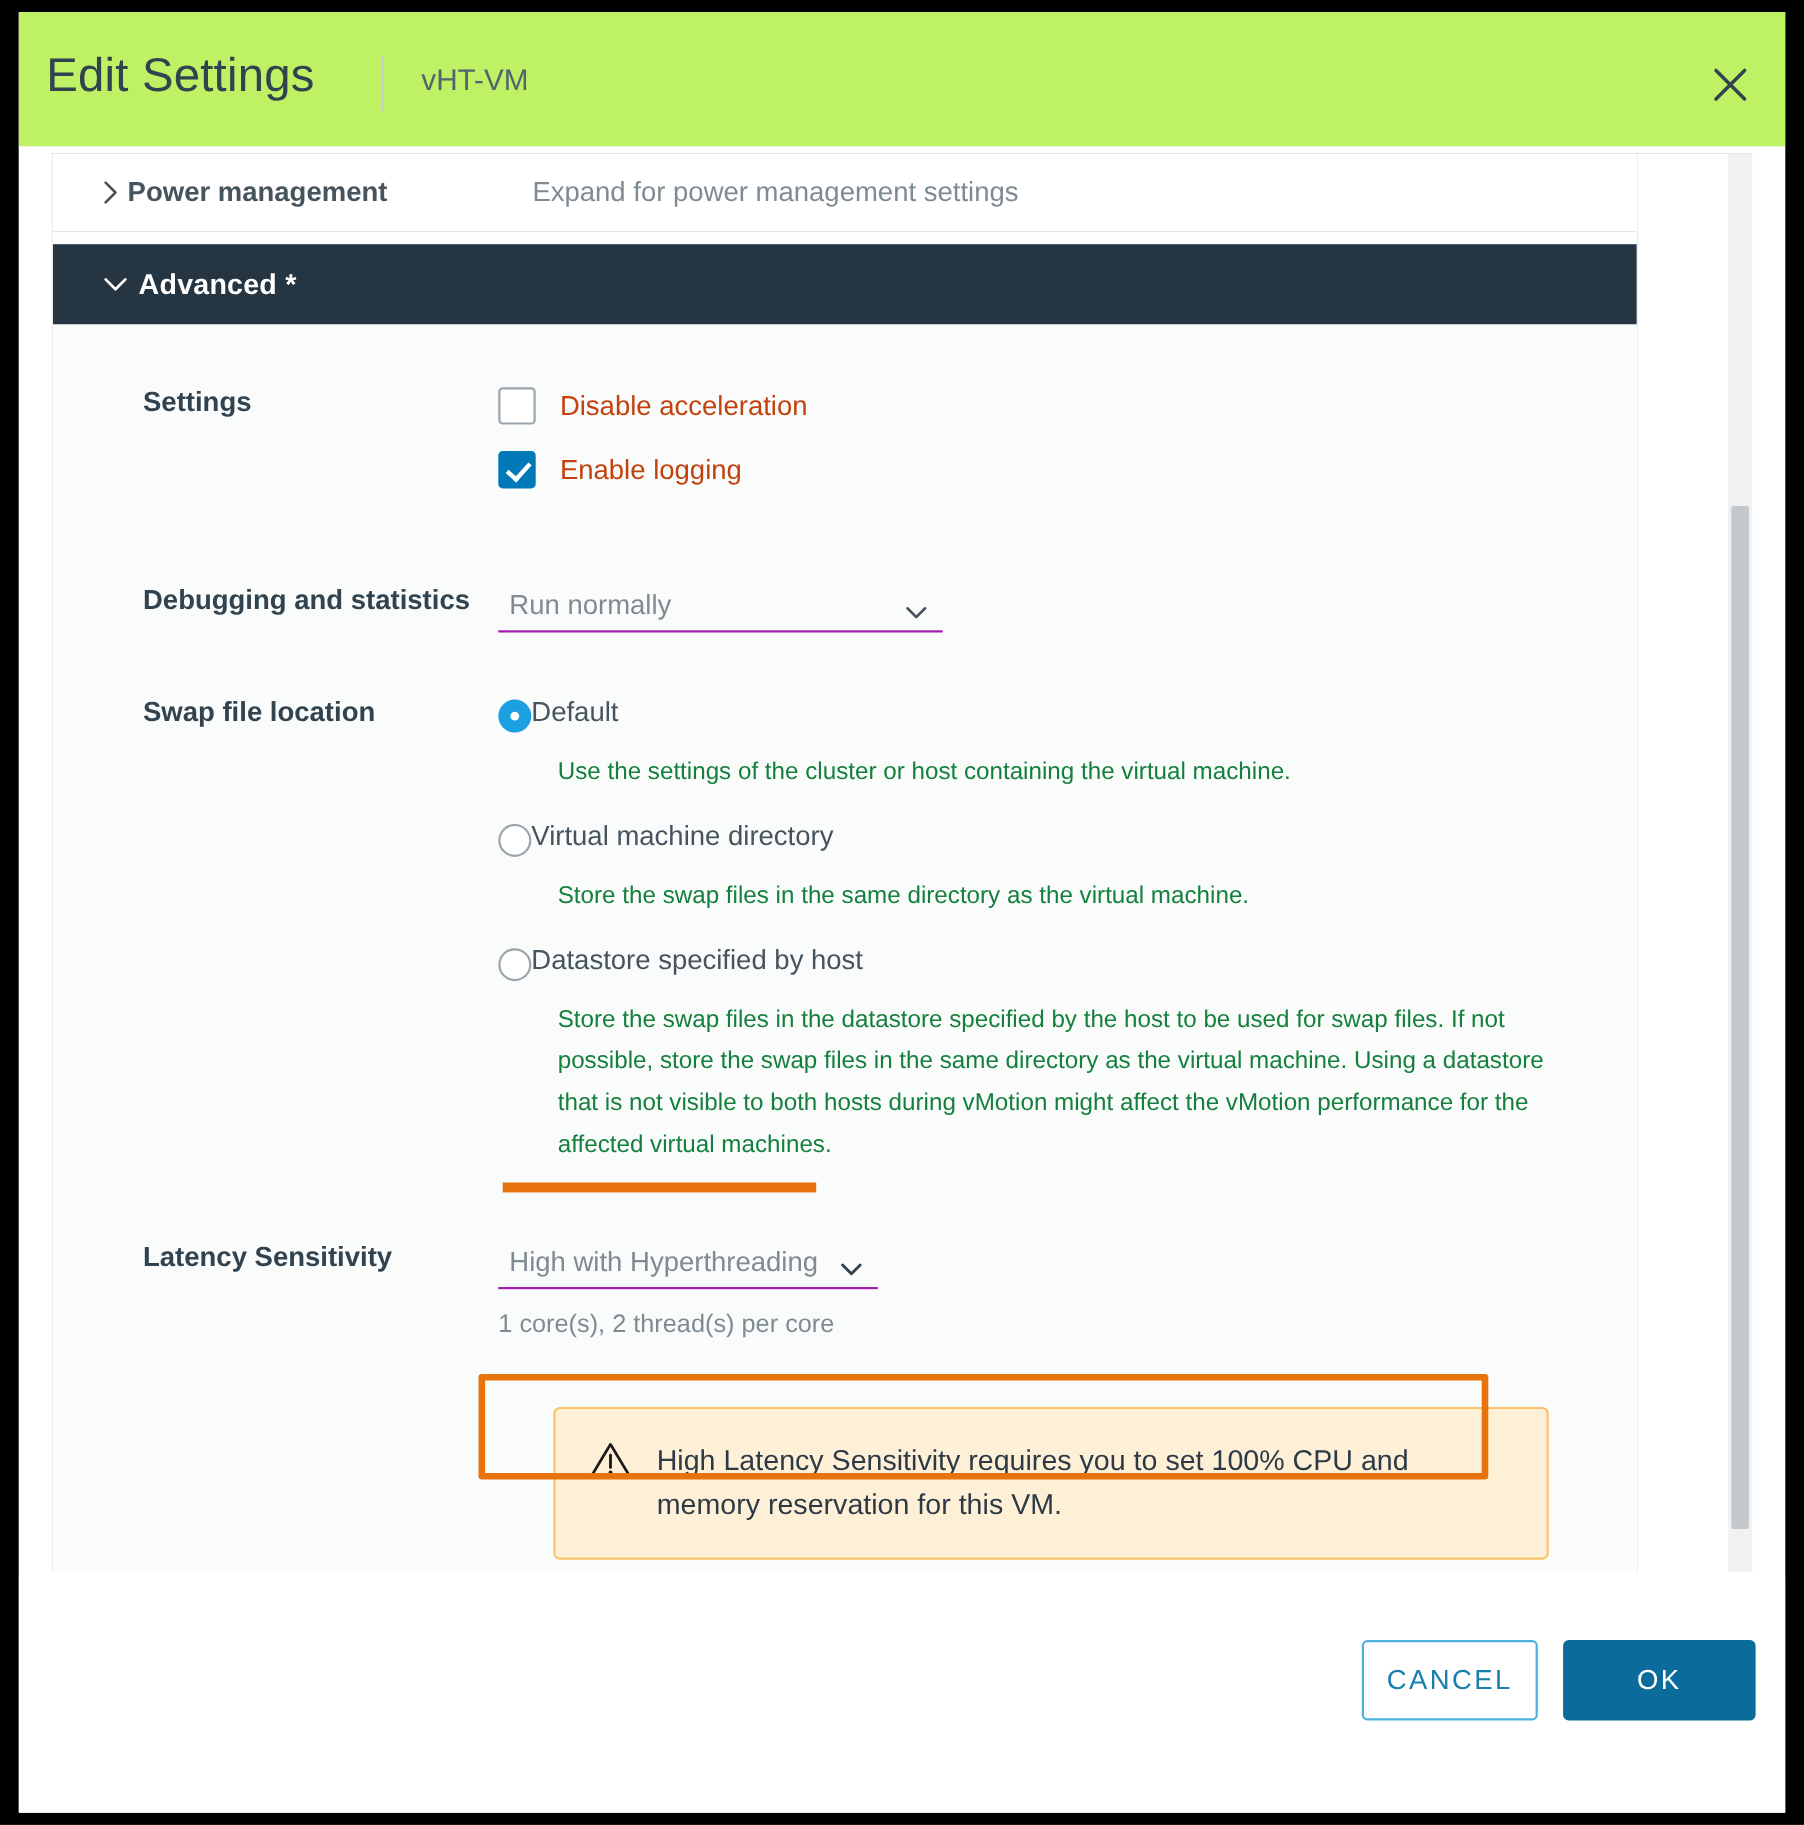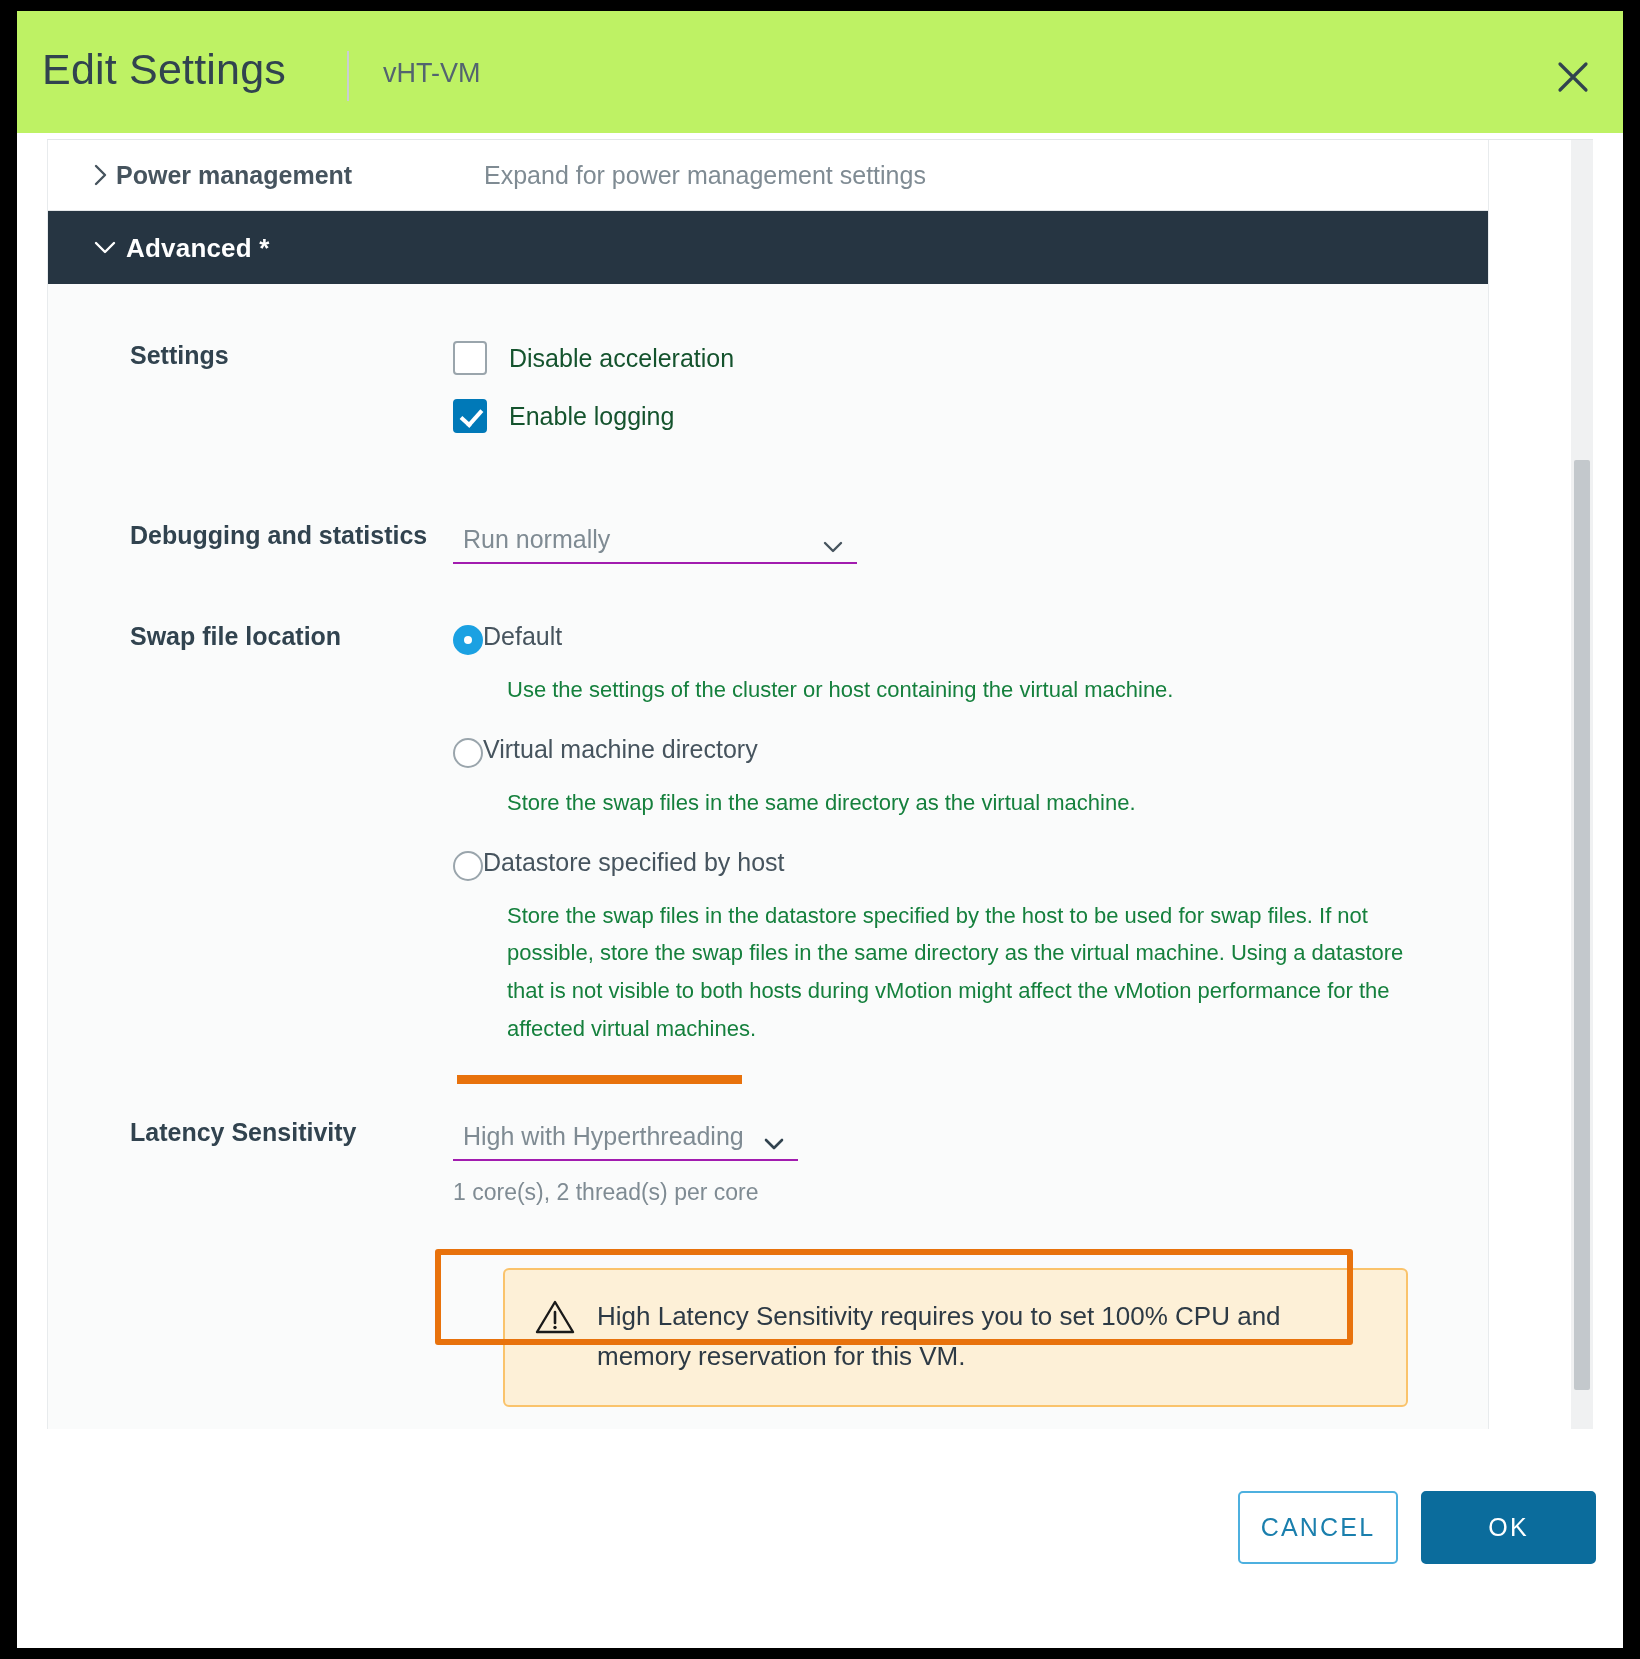--- a/index.html
+++ b/index.html
@@ -94,20 +94,21 @@
     font-size:25px; color:#7f8b93;
   }
   .row-sep { height:1px; background:#e3e6e8; }
 
   .section-header {
     position:relative;
     height:73px;
     background:#263542;
     display:flex; align-items:center;
     cursor:pointer;
+    margin-top:11px;
   }
   .section-header .chev { position:absolute; left:46px; top:50%; transform:translateY(-50%); width:22px; height:14px; }
   .section-header .sec-label {
     position:absolute; left:78px; top:50%; transform:translateY(-50%);
     font-size:26px; font-weight:700; color:#ffffff; letter-spacing:.2px;
   }
 
   .section-body {
     position:relative;
     background:#fafbfb;
@@ -128,21 +129,21 @@
   .cbx {
     width:34px; height:34px; border:2px solid #9aa5ac; border-radius:4px;
     background:#ffffff; flex:0 0 34px; cursor:pointer; position:relative;
   }
   .cbx.checked { background:#0079b8; border-color:#0079b8; }
   .cbx.checked::after {
     content:""; position:absolute; left:10px; top:4px;
     width:9px; height:17px; border:solid #ffffff;
     border-width:0 4px 4px 0; transform:rotate(42deg);
   }
-  .cbx-label { margin-left:22px; font-size:25px; color:#14532d; }
+  .cbx-label { margin-left:22px; font-size:25px; color:#c2410c; }
 
   
   .sel {
     position:relative; display:inline-block;
     border-bottom:2px solid #a21caf;
     cursor:pointer;
   }
   .sel .sel-text { display:inline-block; font-size:25px; color:#7f8b93; padding:4px 0 8px 10px; }
   .sel .sel-arrow { position:absolute; right:14px; bottom:11px; width:20px; height:12px; }
   .sel.wide { width:404px; }

